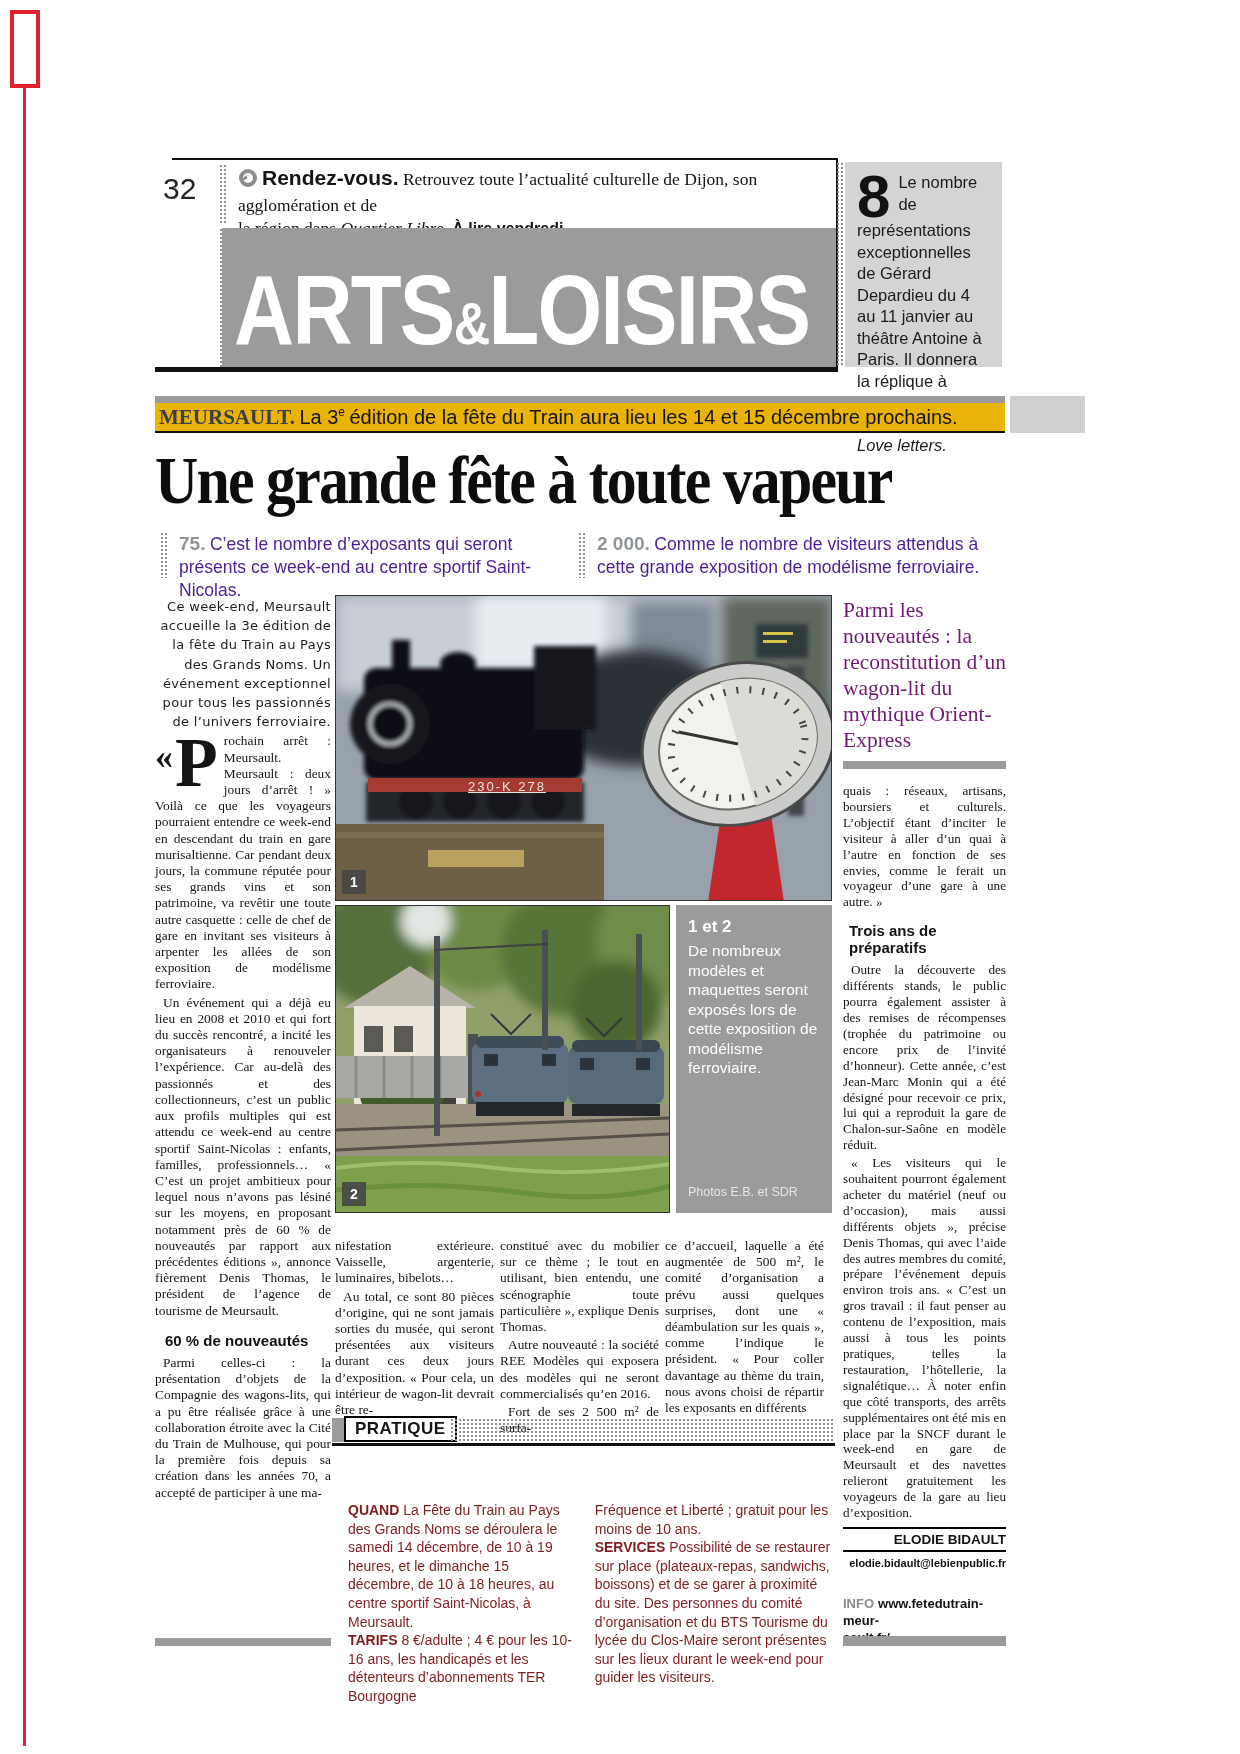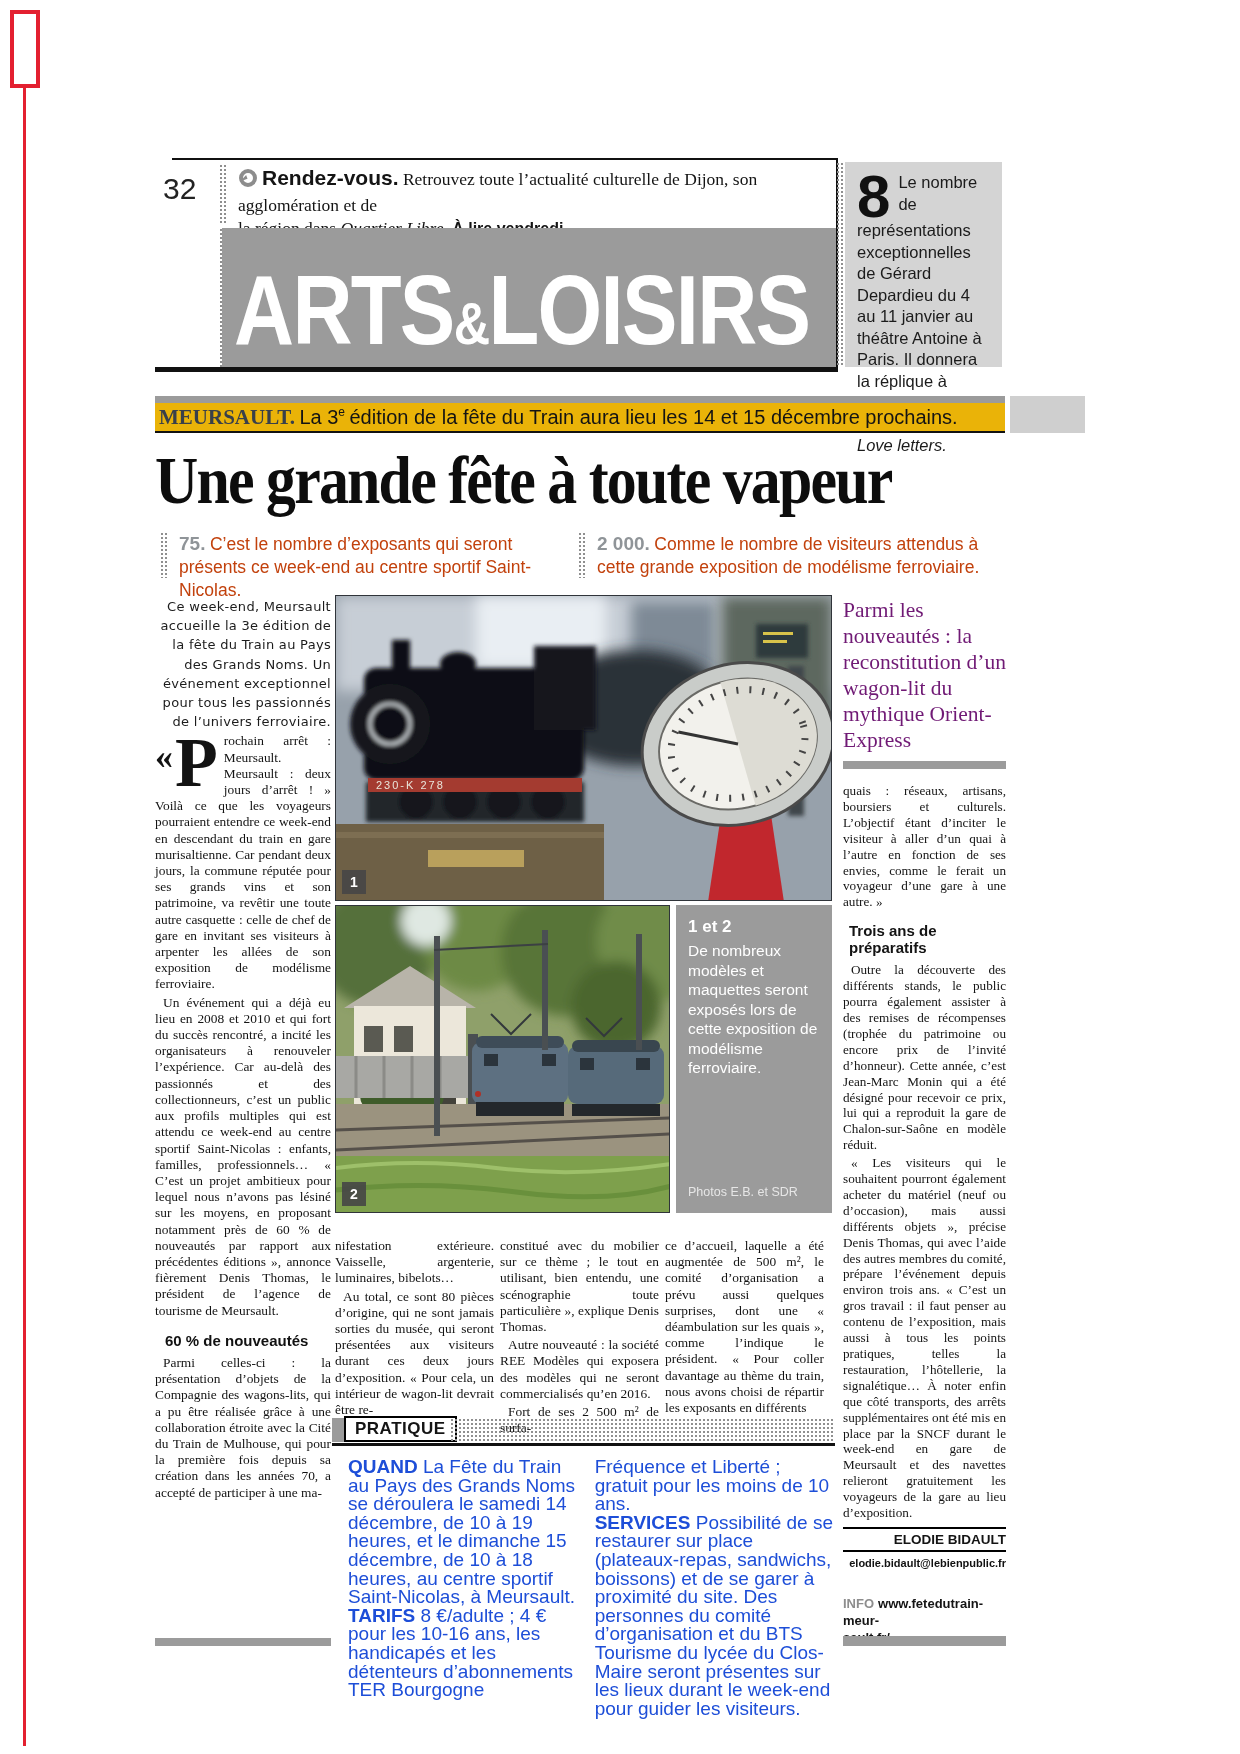--- a/index.html
+++ b/index.html
@@ -49,21 +49,21 @@
 
   
   .headline{left:155px;top:441px;width:860px;height:84px;font-family:"Liberation Serif","DejaVu Serif",serif;
             font-weight:bold;font-size:68px;letter-spacing:-2px;white-space:nowrap;
             transform:scaleX(0.88);transform-origin:left top;color:#0d0d0d;}
 
   
   .stat{top:532px;height:52px;}
   .stat-dots{width:9px;height:46px;float:left;margin-right:10px;}
   .stat-num{font-weight:bold;font-size:19px;color:#8f9498;}
-  .stat-text{font-size:17.5px;color:#c2410c;}
+  .stat-text{font-size:17.5px;color:#4c1d95;}
   .stat-body{line-height:23px;display:block;overflow:hidden;}
 
   
   .bodycol{font-family:"Liberation Serif","DejaVu Serif",serif;font-size:13.4px;line-height:16.2px;
            text-align:justify;color:#131313;}
   .bodycol p{margin:0 0 2px 0;text-indent:8px;}
   .bodycol p.noindent{text-indent:0;}
   .lead{font-family:"DejaVu Sans",sans-serif;font-size:13px;line-height:19.2px;letter-spacing:.3px;
         color:#1c1c1c;text-align:right;margin-bottom:14px;}
   .subhead{font-family:"Liberation Sans",sans-serif;font-weight:bold;font-size:15px;margin:14px 0 6px 10px;
@@ -73,22 +73,22 @@
   .dc{font-size:70px;line-height:56px;font-weight:bold;}
 
   .col1{left:155px;top:597px;width:176px;}
   .colmid{top:1238px;width:159px;}
   .greybar{background:#9b9b9b;}
 
   
   .photo{border:1px solid #30343a;box-sizing:border-box;overflow:hidden;}
   .photo-label{position:absolute;width:24px;height:24px;background:rgba(70,70,70,.9);color:#fff;
                font-weight:bold;font-size:14px;text-align:center;line-height:24px;}
-  .plate{position:absolute;left:40px;top:183px;width:170px;text-align:left;font-size:11px;
-         letter-spacing:2px;color:#e9e5da;}
+  .plate{position:absolute;left:40px;top:183px;width:170px;text-align:right;font-size:13px;
+         letter-spacing:2px;color:#e9e5da;text-decoration:underline;}
 
   
   .capbox{left:676px;top:905px;width:156px;height:308px;background:#9b9b9b;box-sizing:border-box;
           padding:12px 12px;color:#fff;}
   .cap-label{font-weight:bold;font-size:17px;margin-bottom:4px;}
   .cap-text{font-size:15.5px;line-height:19.5px;}
   .cap-credit{position:absolute;left:12px;bottom:14px;font-size:12.5px;color:#e6e6e6;}
 
   
   .sidebar{left:843px;top:597px;width:163px;}
@@ -108,21 +108,21 @@
 
   
   .prat{left:332px;top:1416px;width:503px;}
   .prat-head{height:26px;position:relative;}
   .prat-chip{position:absolute;left:0;top:2px;width:12px;height:24px;background:#9b9b9b;}
   .prat-title{position:absolute;left:12px;top:0;background:#fff;border:2px solid #000;font-weight:bold;
               font-size:17px;letter-spacing:.5px;padding:1px 9px;}
   .prat-dotband{position:absolute;left:118px;top:2px;right:0;height:24px;}
   .prat-rule{height:3px;background:#111;margin-top:1px;}
   .prat-cols{display:flex;gap:18px;padding:12px 0 0 16px;}
-  .prat-col{width:236px;font-size:19px;line-height:18.6px;color:#1d4ed8;}
+  .prat-col{width:236px;font-size:14px;line-height:18.6px;color:#7f1d1d;margin-top:43px;}
   .prat-col p{margin:0 0 0 0;}
   .prat-col b{font-weight:bold;}
 </style>
 </head>
 <body>
 
 <div id="page">
 
   <div class="abs red-rect"></div>
   <div class="abs red-line"></div>

